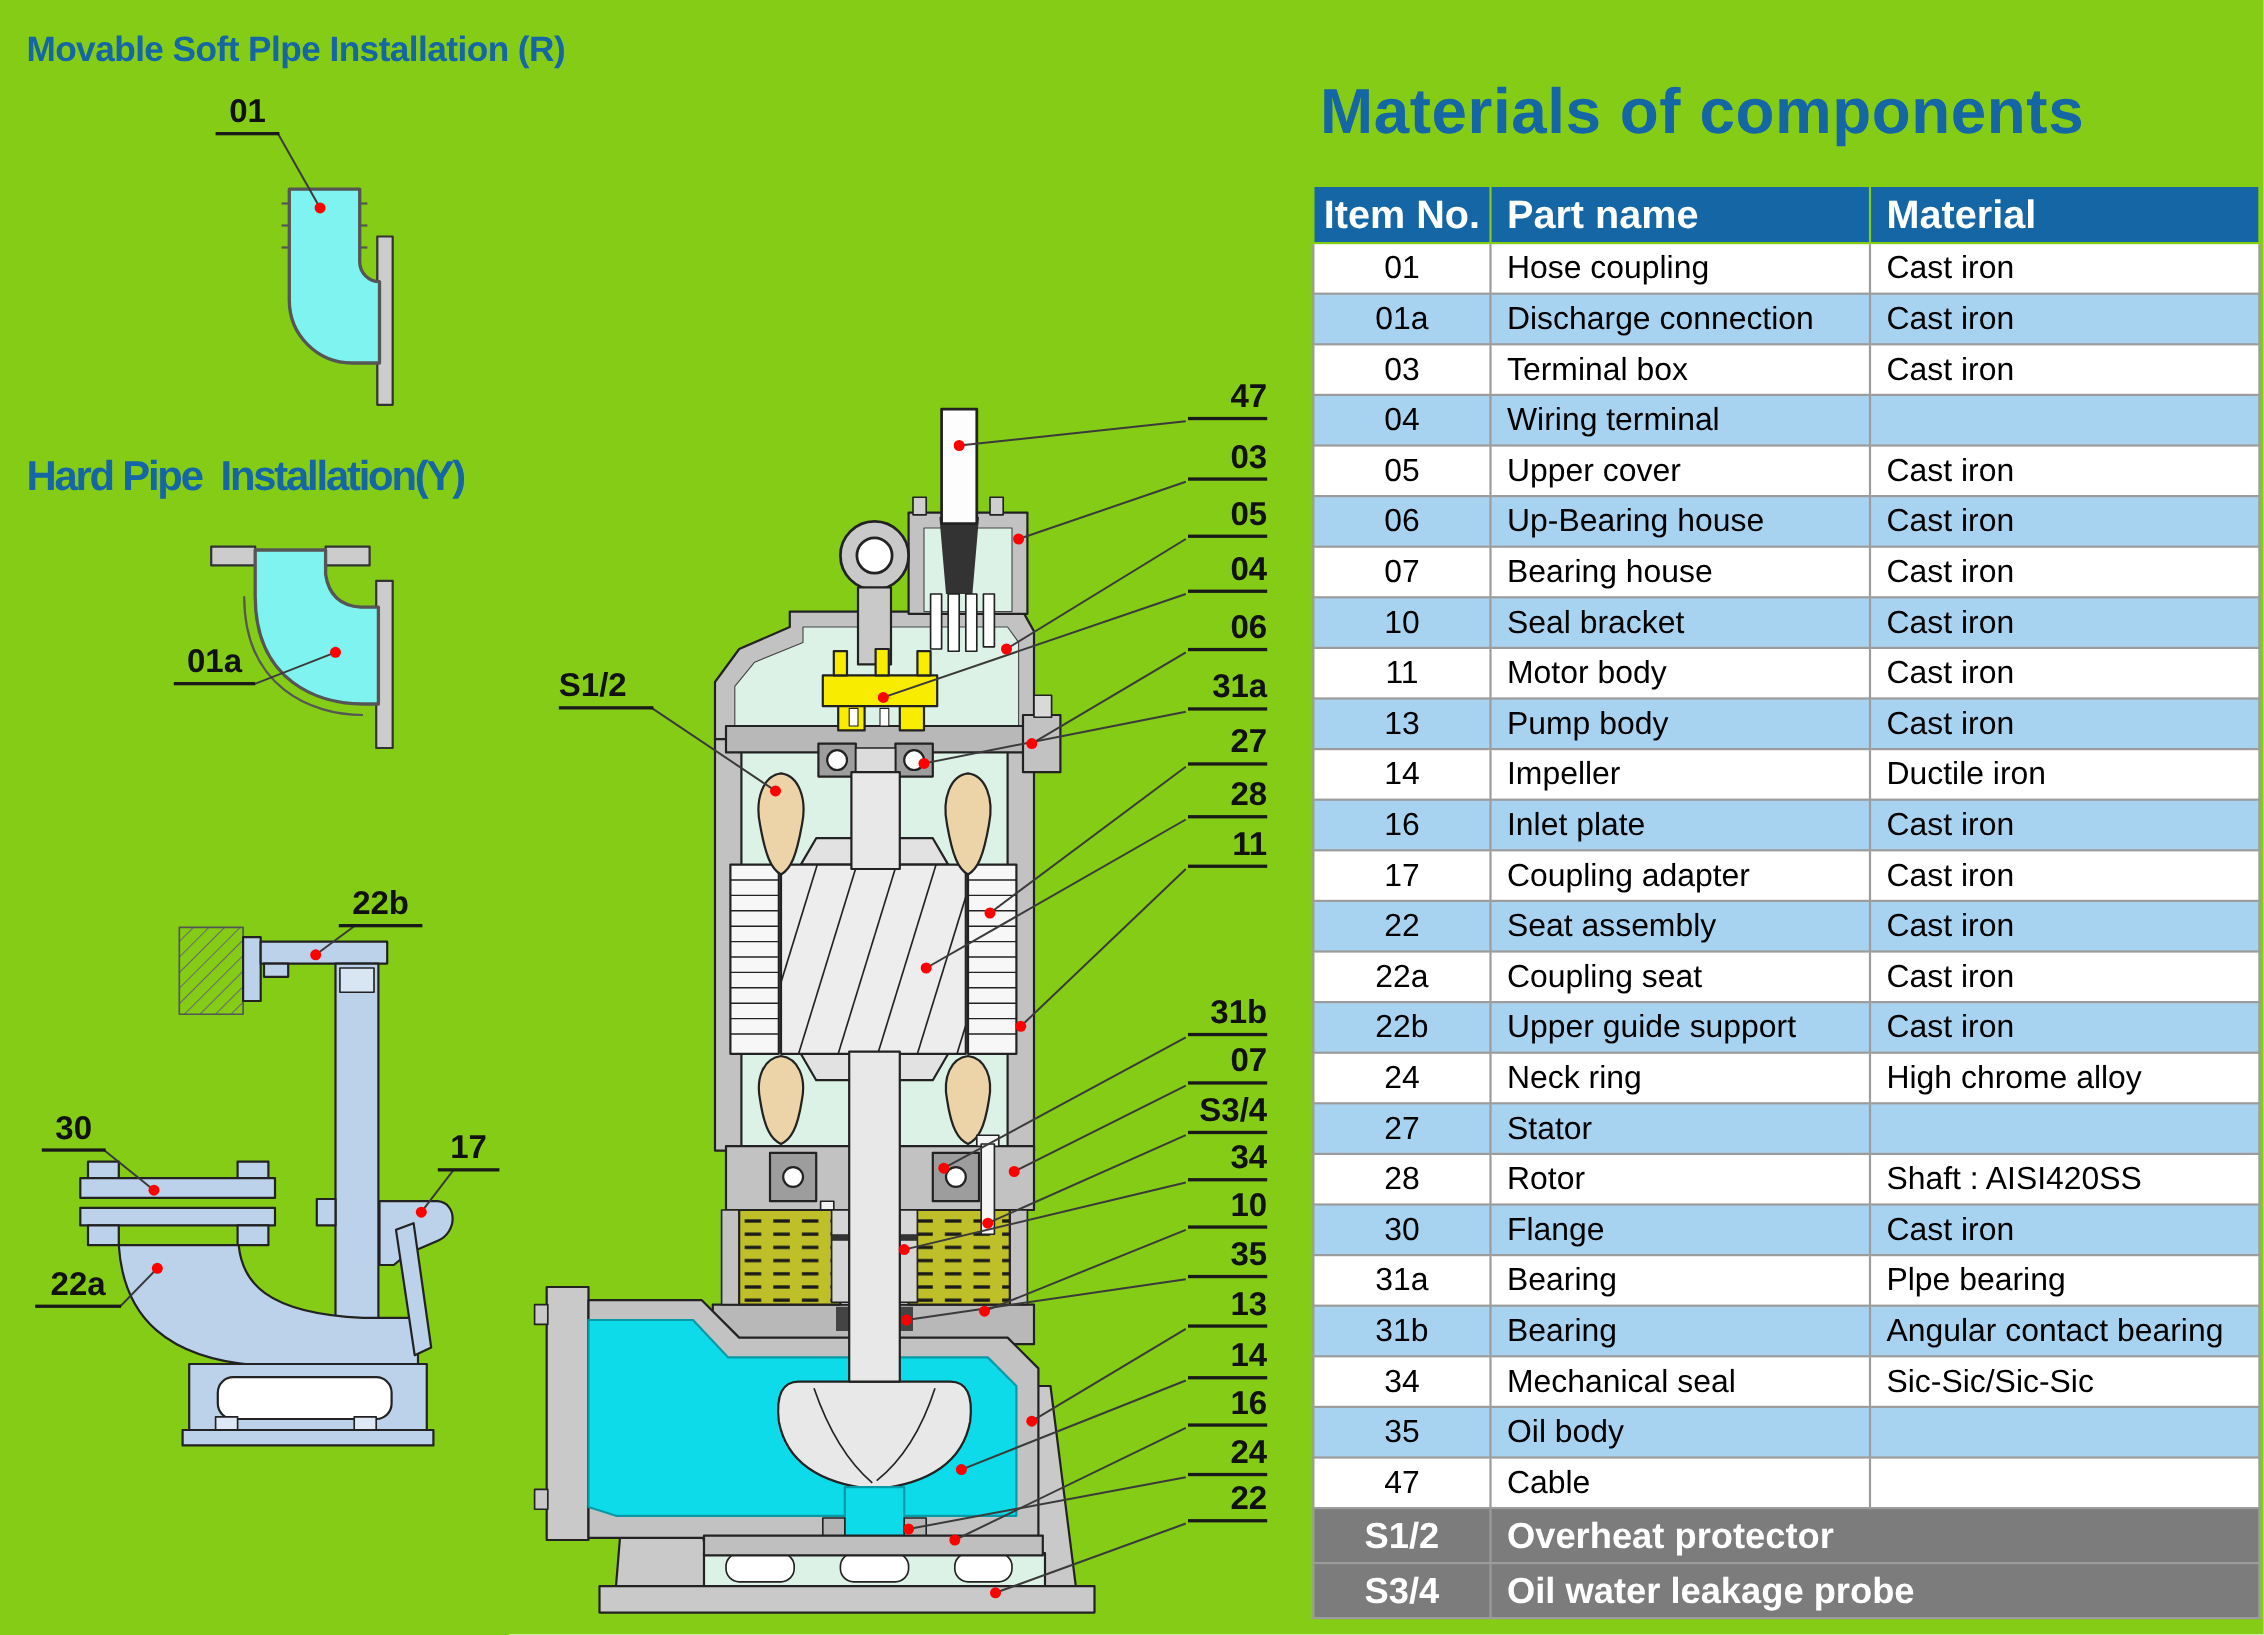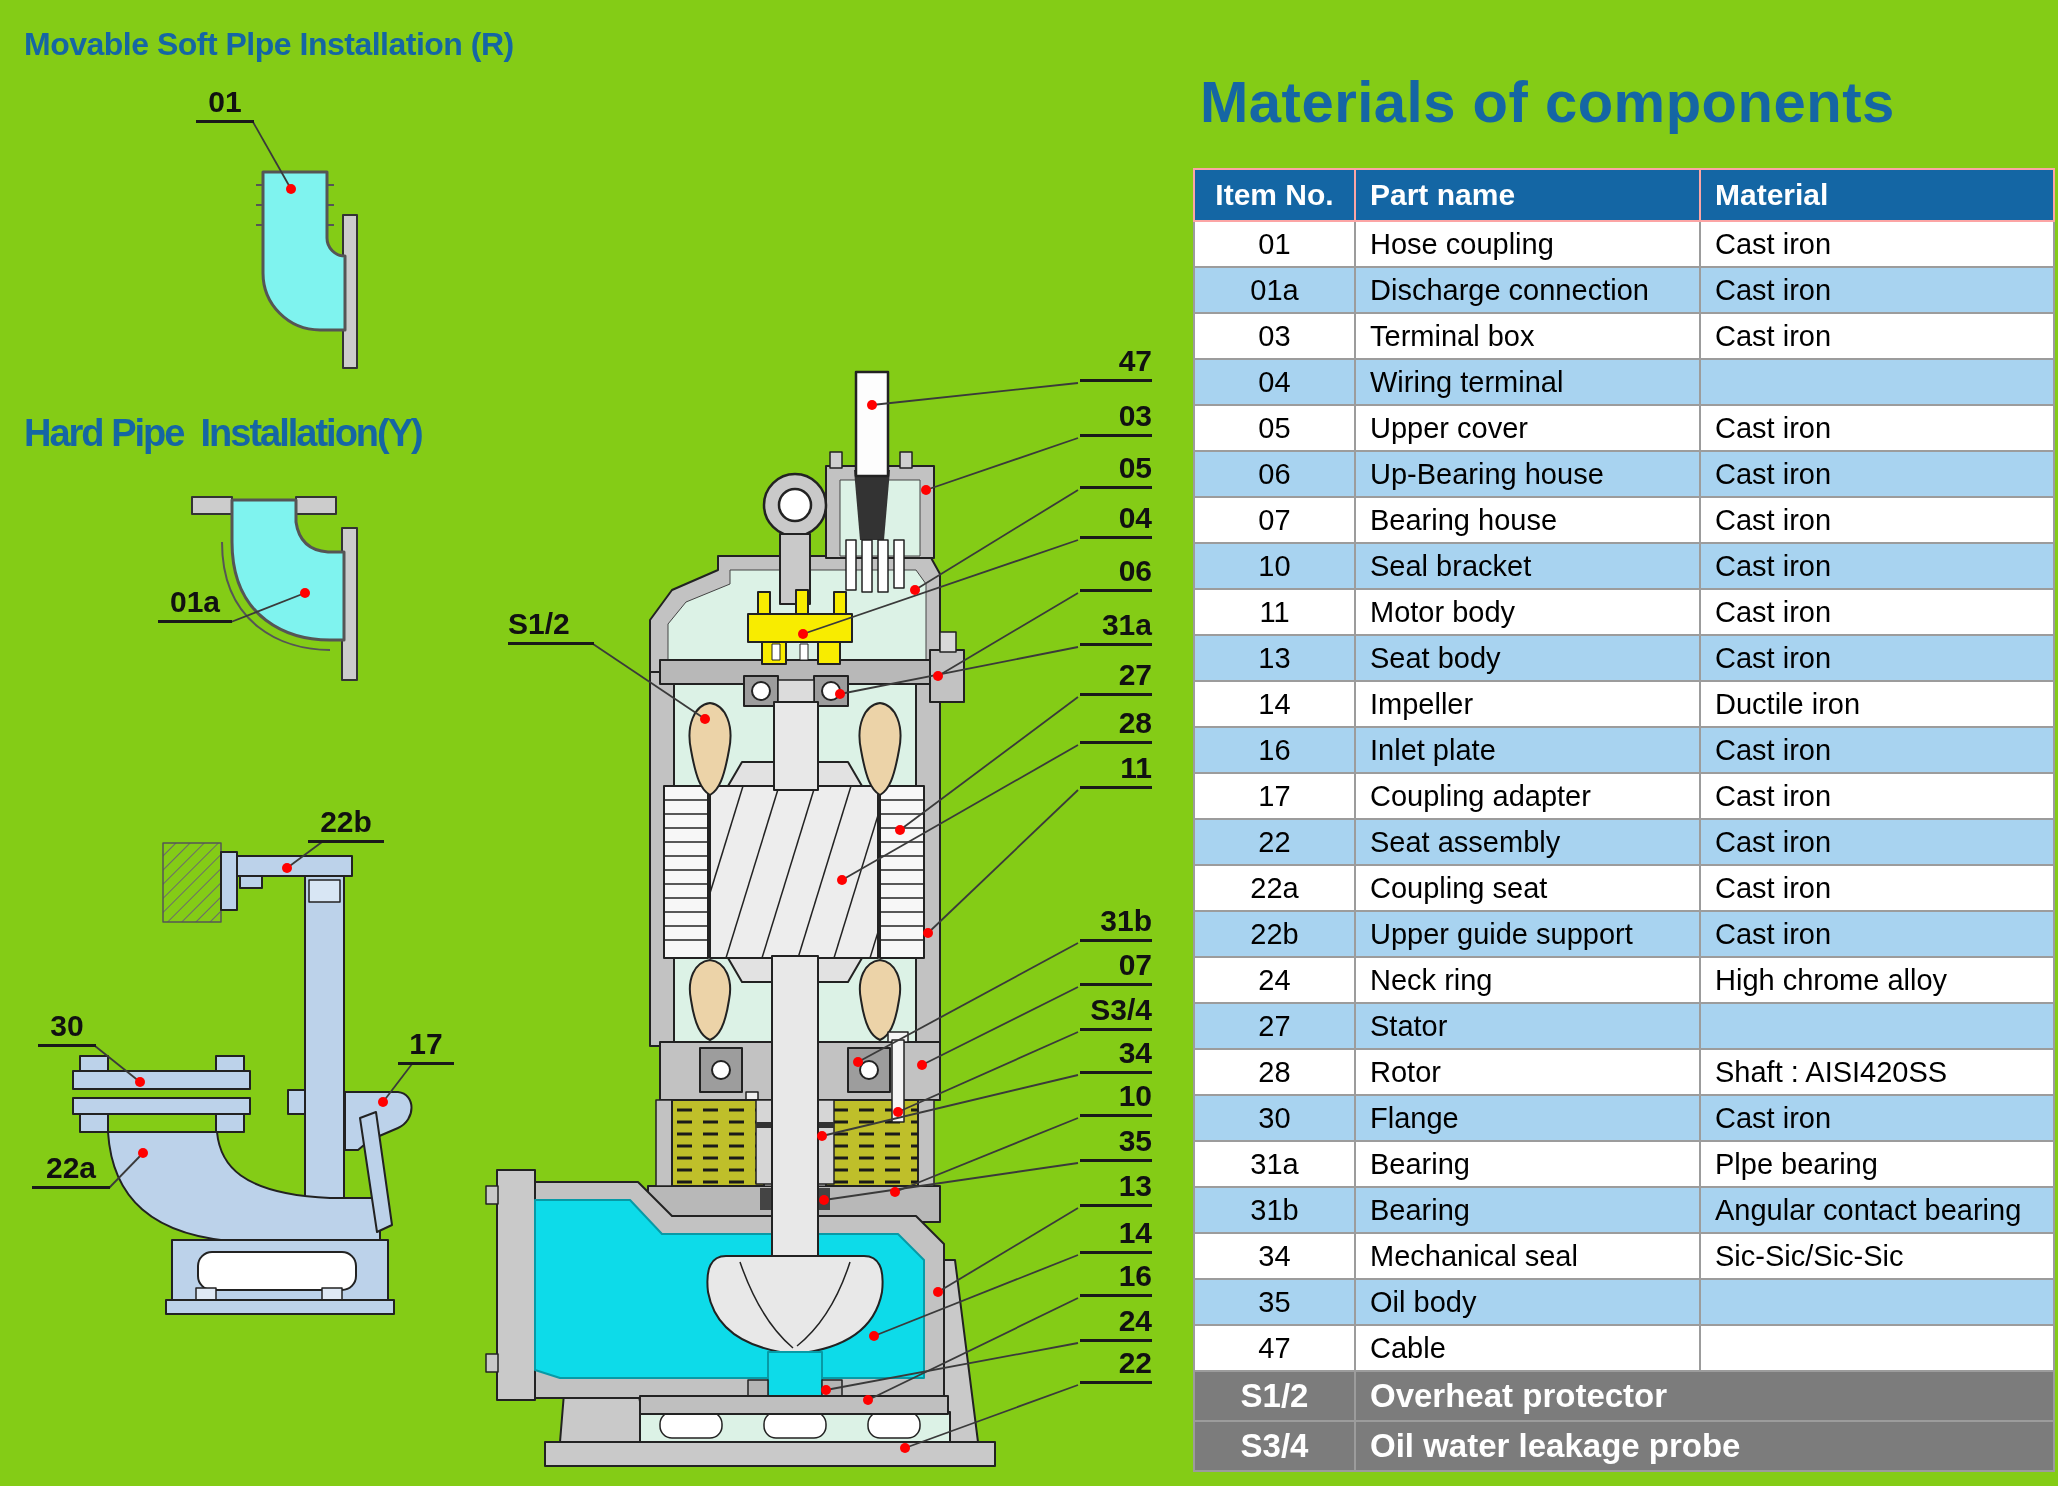--- a/index.html
+++ b/index.html
@@ -29,22 +29,22 @@
   #lab-47 {top:343px;} #lab-03 {top:398px;} #lab-05 {top:450px;} #lab-04 {top:500px;}
   #lab-06 {top:553px;} #lab-31a{top:607px;} #lab-27 {top:657px;} #lab-28 {top:705px;}
   #lab-11 {top:750px;} #lab-31b{top:903px;} #lab-07 {top:947px;} #lab-s34{top:992px;}
   #lab-34 {top:1035px;} #lab-10 {top:1078px;} #lab-35 {top:1123px;} #lab-13 {top:1168px;}
   #lab-14 {top:1215px;} #lab-16 {top:1258px;} #lab-24 {top:1303px;} #lab-22 {top:1345px;}
 
   
   table.materials{position:absolute;left:1193px;top:168px;width:860px;border-collapse:collapse;
        table-layout:fixed;font-size:29px;}
   table.materials col.c1{width:161px;} table.materials col.c2{width:345px;} table.materials col.c3{width:354px;}
-  table.materials th{background:#1466a4;color:#fff;font-weight:700;font-size:30px;height:50px;
-       border:2px solid #fca5a5;text-align:left;padding:0 0 0 14px;}
+  table.materials th{background:#1466a4;color:#fff;font-weight:700;font-size:36px;height:50px;
+       border:2px solid #84cc16;text-align:left;padding:0 0 0 14px;}
   table.materials th.h-item{text-align:center;padding:0;}
   table.materials td{height:44px;border:2px solid #9c9c9c;background:#fff;padding:0;}
   table.materials td.no{text-align:center;}
   table.materials td.part,table.materials td.mat{padding-left:14px;margin-top:40px;}
   table.materials tbody.data tr:nth-child(even) td{background:#a8d3f0;}
   table.materials tr.sp td{background:#7c7c7c;color:#fff;font-weight:700;font-size:33px;height:48px;}
   table.materials tr.sp td.part{}
 </style>
 </head>
 <body>
@@ -401,21 +401,21 @@
           <td class="part">Seal bracket</td>
           <td class="mat">Cast iron</td>
         </tr>
       <tr>
           <td class="no">11</td>
           <td class="part">Motor body</td>
           <td class="mat">Cast iron</td>
         </tr>
       <tr>
           <td class="no">13</td>
-          <td class="part">Seat body</td>
+          <td class="part">Pump body</td>
           <td class="mat">Cast iron</td>
         </tr>
       <tr>
           <td class="no">14</td>
           <td class="part">Impeller</td>
           <td class="mat">Ductile iron</td>
         </tr>
       <tr>
           <td class="no">16</td>
           <td class="part">Inlet plate</td>

